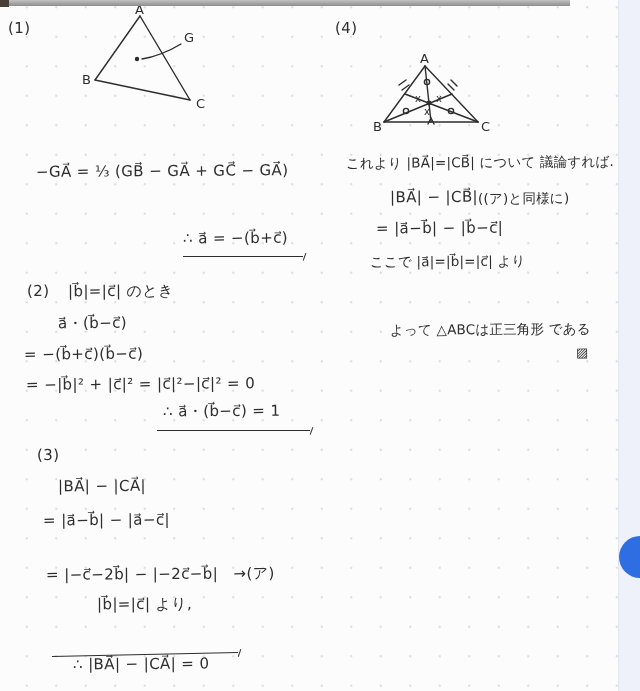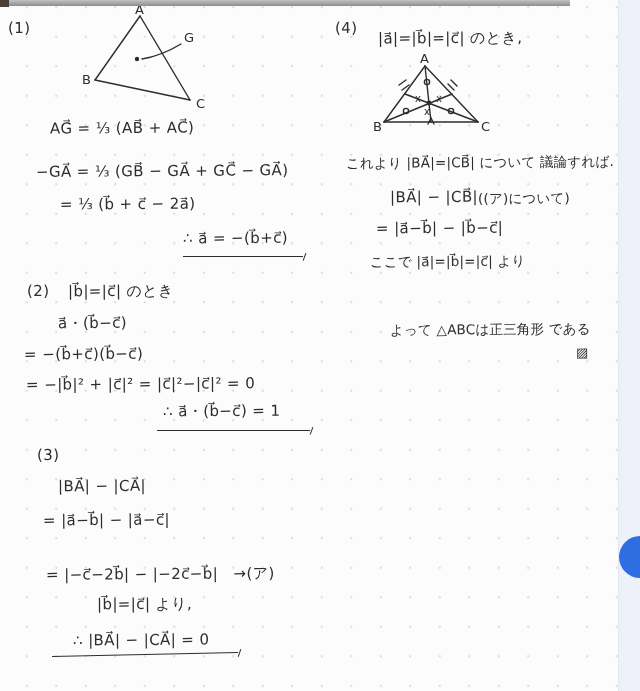--- a/index.html
+++ b/index.html
@@ -61,50 +61,47 @@
     <path d="M29,76 L124,96"></path>
     <path d="M74,12 L124,96"></path>
     <circle class="dot" cx="71" cy="55" r="2.2"></circle>
     <path d="M115,40 Q95,52 76,55"></path>
     <text x="69" y="10">A</text>
     <text x="16" y="80">B</text>
     <text x="130" y="104">C</text>
     <text x="118" y="38">G</text>
   </svg>
 
-  <div class="hw" style="left:50px;top:120px">AG⃗ = ⅓ (AB⃗ + AC⃗)</div>
   <div class="hw" style="left:36px;top:163px">−GA⃗ = ⅓ (GB⃗ − GA⃗ + GC⃗ − GA⃗)</div>
-  <div class="hw" style="left:60px;top:196px">= ⅓ (b⃗ + c⃗ − 2a⃗)</div>
   <div class="hw" style="left:183px;top:230px">∴ a⃗ = −(b⃗+c⃗)</div>
   <div class="rule" style="left:183px;top:256px;width:120px">
       <span class="tick"></span>
     </div>
 
   <div class="hw" style="left:27px;top:283px">(2)</div>
   <div class="hw" style="left:68px;top:283px">|b⃗|=|c⃗| のとき</div>
   <div class="hw" style="left:58px;top:315px">a⃗・(b⃗−c⃗)</div>
   <div class="hw" style="left:24px;top:346px">= −(b⃗+c⃗)(b⃗−c⃗)</div>
   <div class="hw" style="left:26px;top:376px">= −|b⃗|² + |c⃗|²  =  |c⃗|²−|c⃗|² = 0</div>
   <div class="hw" style="left:163px;top:403px">∴ a⃗・(b⃗−c⃗) = 1</div>
   <div class="rule" style="left:157px;top:430px;width:153px">
       <span class="tick"></span>
     </div>
 
   <div class="hw" style="left:37px;top:447px">(3)</div>
   <div class="hw" style="left:58px;top:478px">|BA⃗| − |CA⃗|</div>
   <div class="hw" style="left:43px;top:512px">= |a⃗−b⃗| − |a⃗−c⃗|</div>
   <div class="hw" style="left:46px;top:566px">= |−c⃗−2b⃗| − |−2c⃗−b⃗|　→(ア)</div>
   <div class="hw" style="left:97px;top:596px">|b⃗|=|c⃗| より,</div>
-  <div class="hw" style="left:73px;top:632px">∴ |BA⃗| − |CA⃗| = 0</div>
+  <div class="hw" style="left:73px;top:656px">∴ |BA⃗| − |CA⃗| = 0</div>
   <div class="rule" style="left:52px;top:654px;width:186px;transform:rotate(-1.2deg)">
       <span class="tick"></span>
     </div>
 
   <div class="hw" style="left:335px;top:20px">(4)</div>
-  <div class="hw" style="left:378px;top:30px">|a⃗|=|b⃗|=|c⃗| のとき,</div>
 
   <svg class="fig" style="left:372px;top:52px" width="120" height="82" viewBox="0 0 120 82">
     <path d="M53,14 L12,70"></path>
     <path d="M12,70 L106,70"></path>
     <path d="M53,14 L106,70"></path>
     <path d="M53,14 L59,70"></path>
     <path d="M12,70 L80,42"></path>
     <path d="M106,70 L33,42"></path>
     <circle class="dot" cx="57" cy="51" r="2.4"></circle>
     <circle class="stroke" cx="55" cy="30" r="2.6"></circle>
@@ -116,21 +113,21 @@
     <text class="mark" x="43" y="50">x</text>
     <text class="mark" x="64" y="50">x</text>
     <text class="mark" x="52" y="63">x</text>
     <text x="48" y="11">A</text>
     <text x="1" y="79">B</text>
     <text x="109" y="79">C</text>
   </svg>
 
   <div class="hw jp" style="left:346px;top:155px">これより |BA⃗|=|CB⃗| について 議論すれば.</div>
   <div class="hw" style="left:390px;top:189px">|BA⃗| − |CB⃗|</div>
-  <div class="hw jp" style="left:478px;top:191px">((ア)について)</div>
+  <div class="hw jp" style="left:478px;top:191px">((ア)と同様に)</div>
   <div class="hw jp" style="left:370px;top:254px">ここで |a⃗|=|b⃗|=|c⃗| より</div>
   <div class="hw" style="left:376px;top:220px">= |a⃗−b⃗| − |b⃗−c⃗|</div>
   <div class="hw jp" style="left:390px;top:322px">よって △ABCは正三角形 である</div>
   <div class="hw endmark" style="left:576px;top:346px">▨</div>
 
 </div>
 
 <div class="topbar"></div>
 <div class="topbar-corner"></div>
 <div class="right-band"></div>

